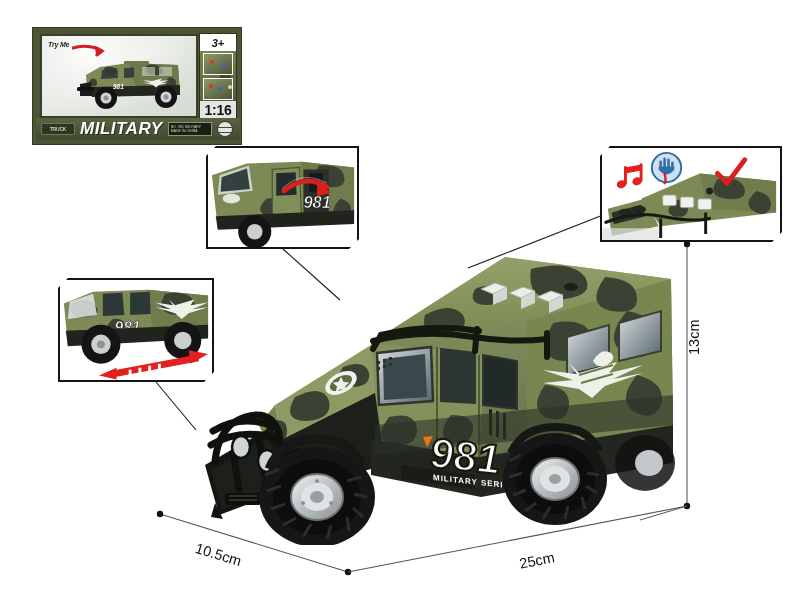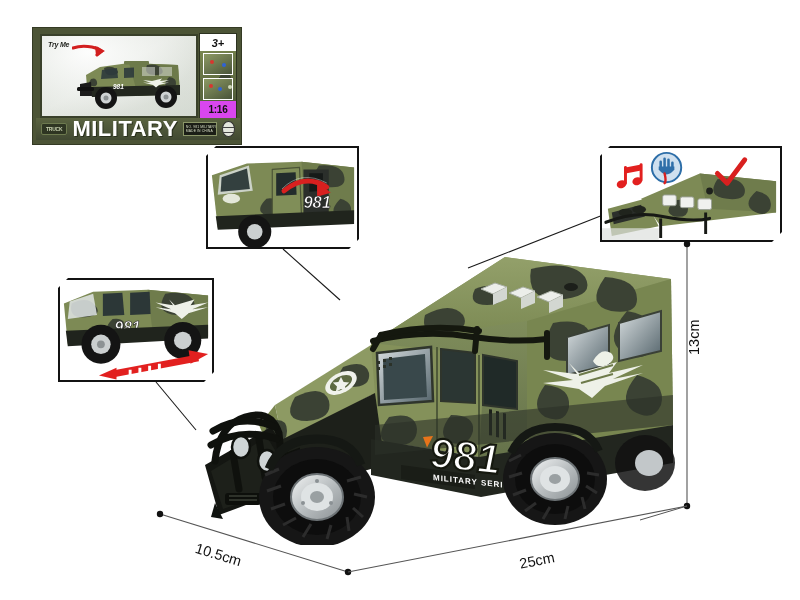--- a/index.html
+++ b/index.html
@@ -59,37 +59,37 @@
   .side-photo .mini1, .side-photo .mini2 {
     position:absolute; left:3px; right:3px; height:22px;
     background: linear-gradient(150deg,#8d9a63,#49543a);
     border:1px solid #fff;
   }
   .side-photo .mini1 { top:2px; }
   .side-photo .mini2 { top:27px; }
   .mini-dot { position:absolute; width:4px; height:4px; border-radius:50%; }
   .side-scale {
     position:absolute; left:0; bottom:0; width:100%; height:17px;
-    background:#d946ef; display:flex; align-items:center; justify-content:center;
-    font-size: 10px; font-weight: bold; color:#111; letter-spacing:-.3px;
+    background:#e5e5e5; display:flex; align-items:center; justify-content:center;
+    font-size: 14px; font-weight: bold; color:#111; letter-spacing:-.3px;
   }
   .pkg-banner {
     position: absolute; left: 3px; bottom: 4px;
     width: 204px; height: 22px;
     background: linear-gradient(180deg,#5a6340,#414932);
     display: flex; align-items: center; gap: 5px; padding: 0 5px;
   }
   .brand-chip {
     width: 34px; height: 12px; border-radius: 2px;
     background: #2e3522; border:1px solid #6d7a4f;
     display:flex; align-items:center; justify-content:center;
     font-size:5px; color:#c8d2b0; font-weight:bold; letter-spacing:-.2px;
   }
   .banner-title {
-    font-size: 22px; font-weight: bold; 
+    font-size: 17px; font-weight: bold; font-style: italic;
     color: #fff; letter-spacing: .5px;
     text-shadow: 1px 1px 0 #2a301d;
   }
   .banner-specbox {
     width: 44px; height: 14px; background:#1b1e16; border:1px solid #8b9668;
     display:flex; flex-direction:column; justify-content:center; padding-left:2px;
   }
   .banner-specbox span { font-size:3.4px; color:#d8dec6; line-height:1.25; letter-spacing:.1px;}
   .banner-globe {
     width:16px; height:16px; border-radius:50%;

